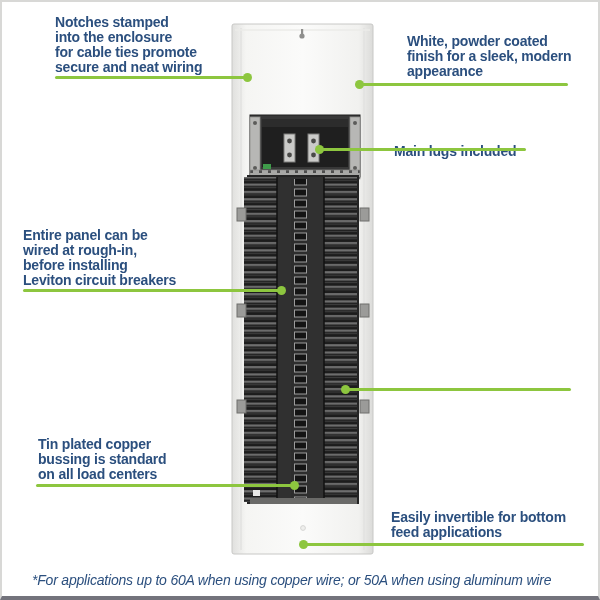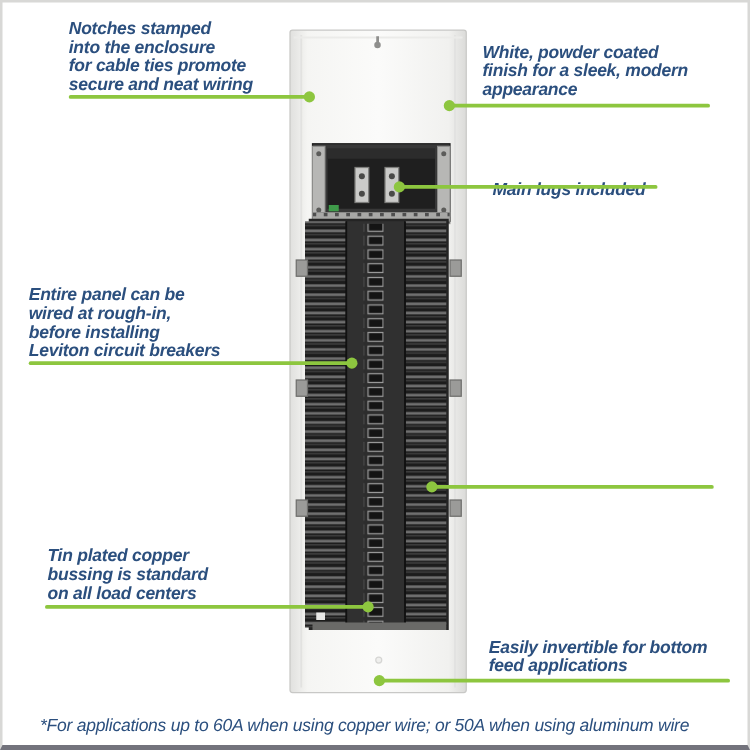--- a/index.html
+++ b/index.html
@@ -6,24 +6,24 @@
   .stage{
     position:relative;width:600px;height:600px;box-sizing:border-box;
     background:#ffffff;
     border:2px solid #d8d8d6;
     border-bottom:4px solid #73737c;
     font-family:"Liberation Sans", sans-serif;
     overflow:hidden;
   }
   
   .callout{position:absolute;color:#2b4f7e;font-size:14px;font-weight:700;
-           letter-spacing:-0.2px;line-height:15px;font-style:italic;}
+           letter-spacing:-0.2px;line-height:15px;}
   .callout .cl{white-space:nowrap;}
   .c1{left:53px;top:13px;}
-  .c2{left:384px;top:32px;}
+  .c2{left:405px;top:32px;}
   .c3{left:392px;top:127px;margin-top:15px;}
   .c4{left:21px;top:226px;}
   .c5{left:392px;top:310px;}
   .c6{left:36px;top:435px;}
   .c7{left:389px;top:508px;}
   
   .leader{position:absolute;height:3px;background:#8dc63f;border-radius:2px;}
   .ldot{position:absolute;width:9px;height:9px;border-radius:50%;background:#8dc63f;}
   .l1{left:53px;top:74px;width:192px;}   .d1{left:241px;top:71px;}
   .l2{left:357px;top:81px;width:209px;}  .d2{left:353px;top:78px;}

